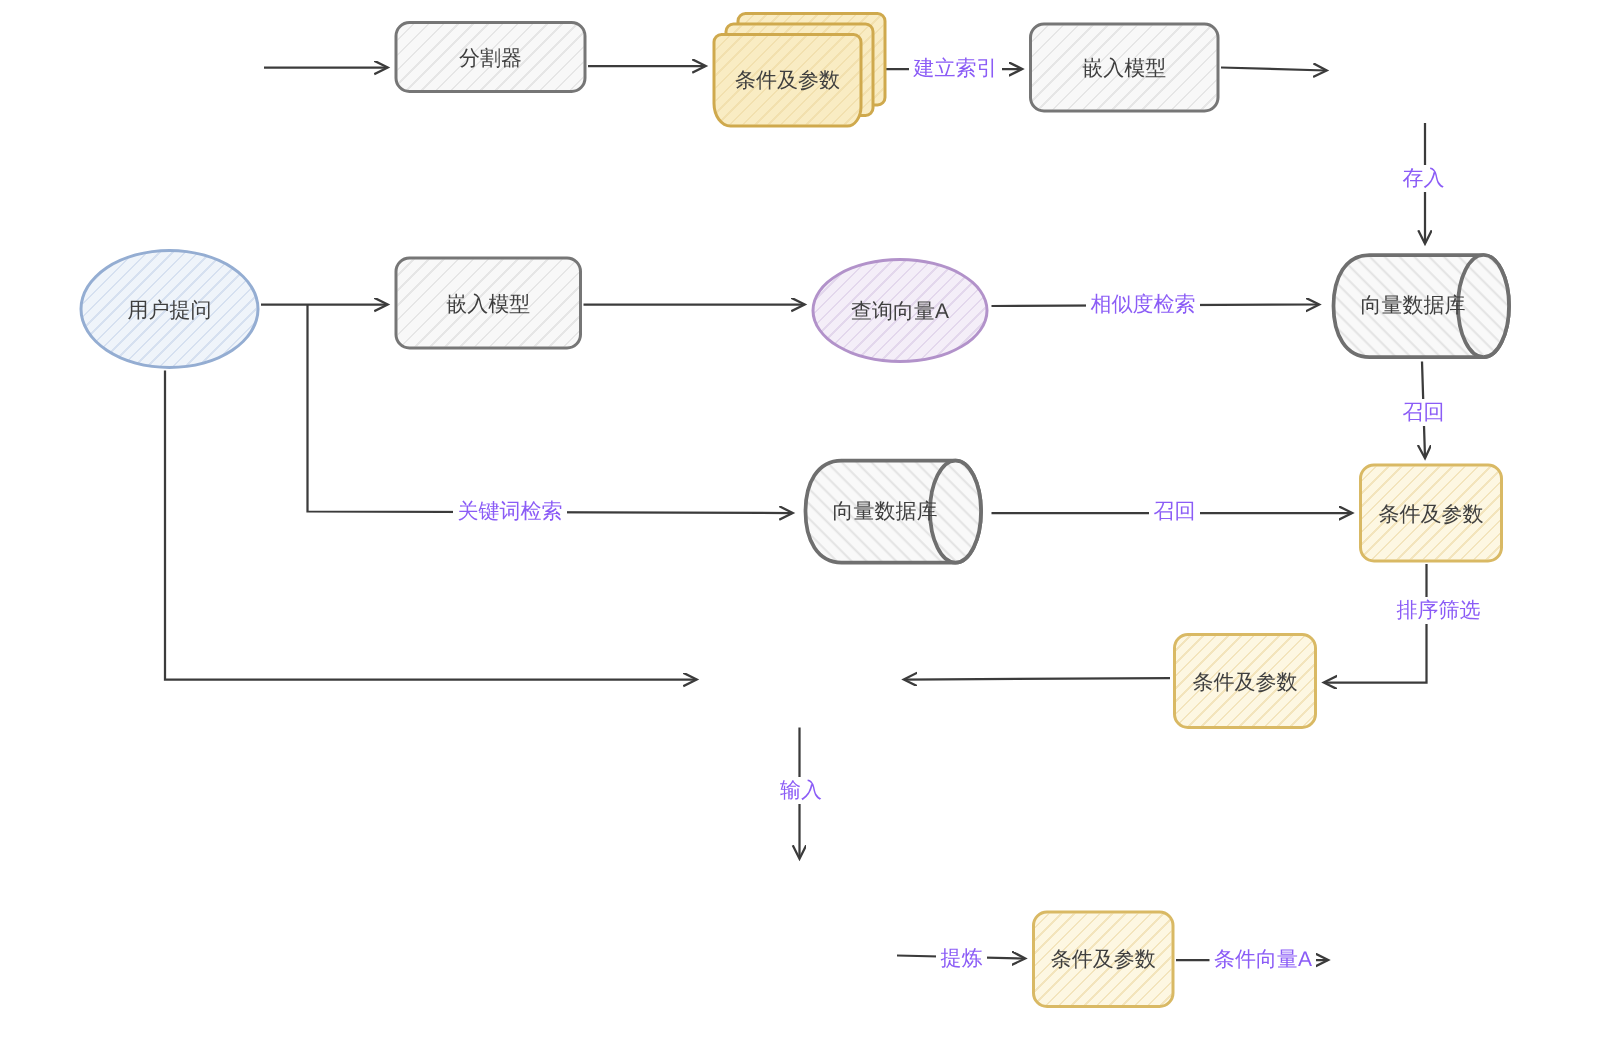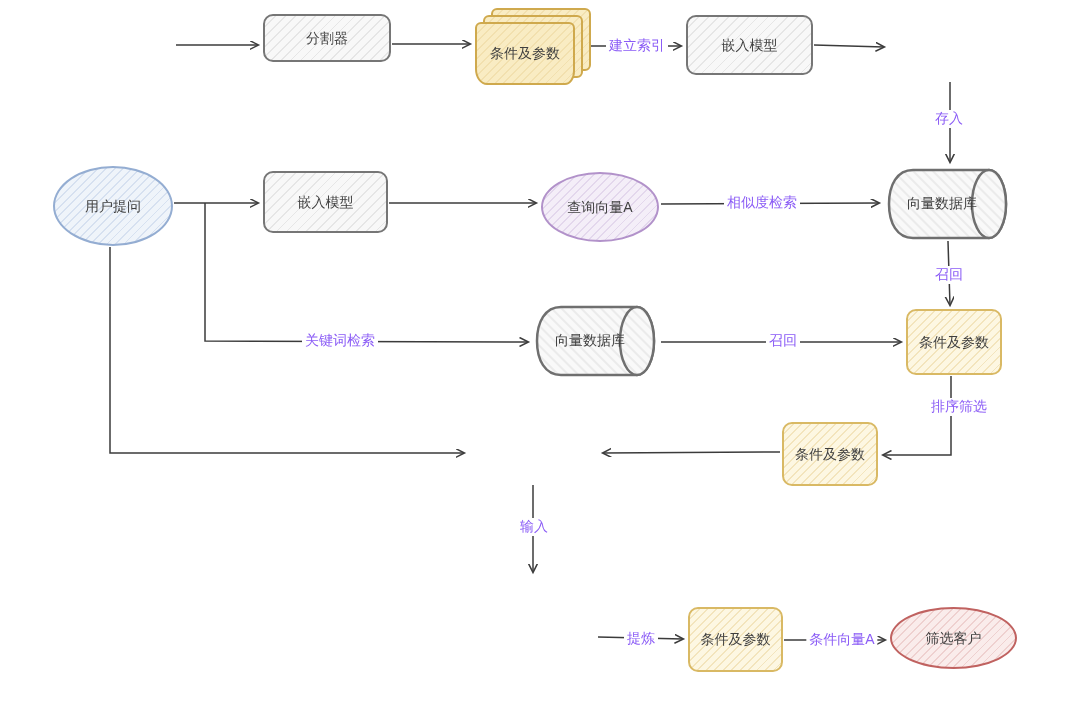--- a/index.html
+++ b/index.html
@@ -129,23 +129,20 @@
   <div class="node rect y-soft" style="left:782px;top:422px;width:96px;height:64px">
     <span>条件及参数</span>
   </div>
 
 
 
   <div class="node rect y-soft" style="left:688px;top:607px;width:95px;height:65px">
     <span>条件及参数</span>
   </div>
 
-  <div class="node ellipse red" style="left:890px;top:607px;width:127px;height:62px">
-    <span>筛选客户</span>
-  </div>
 
   <div class="elabel" style="left:637px;top:46px">建立索引</div>
   <div class="elabel" style="left:949px;top:119px">存入</div>
   <div class="elabel" style="left:340px;top:341px">关键词检索</div>
   <div class="elabel" style="left:762px;top:203px">相似度检索</div>
   <div class="elabel" style="left:949px;top:275px">召回</div>
   <div class="elabel" style="left:783px;top:341px">召回</div>
   <div class="elabel" style="left:959px;top:407px">排序筛选</div>
   <div class="elabel" style="left:534px;top:527px">输入</div>
   <div class="elabel" style="left:641px;top:639px">提炼</div>

